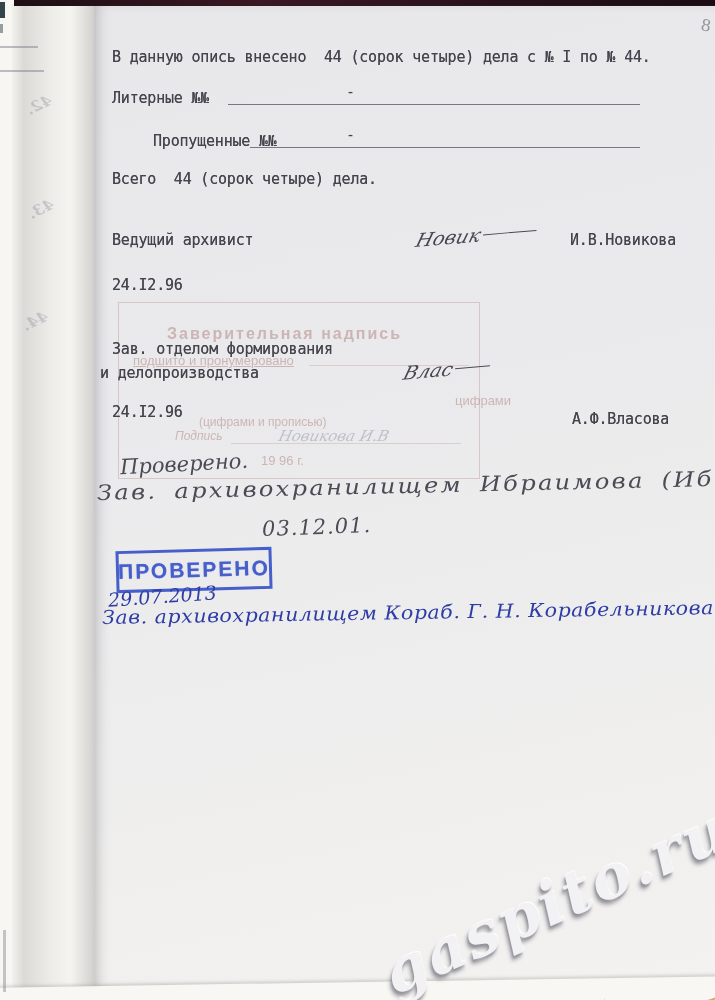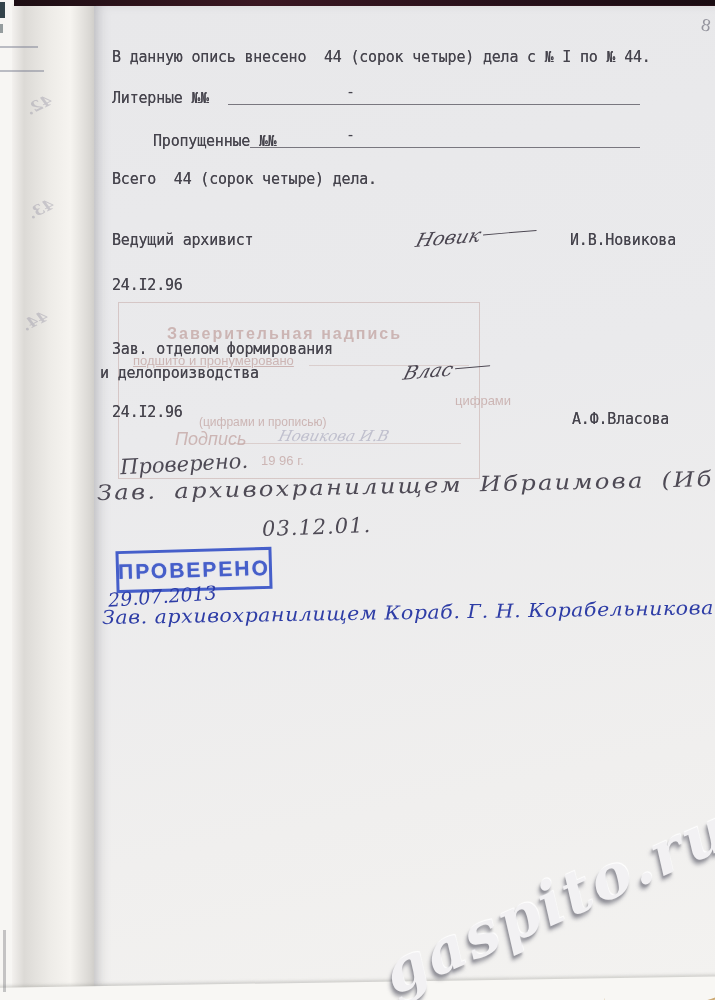--- a/index.html
+++ b/index.html
@@ -102,21 +102,21 @@
   <div class="sig" style="left:418px;top:224px;"><span>Новик</span><span class="sig-tail"></span></div>
   <div class="tw" style="left:570px;top:231px;">И.В.Новикова</div>
   <div class="tw" style="left:112px;top:276px;">24.I2.96</div>
 
   <div class="bleed-box">
     <div class="bleed-text" style="left:48px;top:10px;font-weight:bold;font-size:16px;letter-spacing:2px;margin-top:12px;">Заверительная надпись</div>
     <div class="bleed-text" style="left:14px;top:50px;font-size:13px;text-decoration:underline;">подшито и пронумеровано</div>
     <div class="bleed-rule" style="left:190px;top:62px;width:160px;"></div>
     <div class="bleed-text" style="left:336px;top:90px;font-size:13px;">цифрами</div>
     <div class="bleed-text" style="left:80px;top:112px;font-size:12px;">(цифрами и прописью)</div>
-    <div class="bleed-text" style="left:56px;top:126px;font-size:18px;font-style:italic;">Подпись</div>
+    <div class="bleed-text" style="left:56px;top:126px;font-size:12px;font-style:italic;">Подпись</div>
     <div class="bleed-hand" style="left:160px;top:124px;font-size:15px;">Новикова И.В</div>
     <div class="bleed-rule" style="left:112px;top:140px;width:230px;"></div>
     <div class="bleed-text" style="left:126px;top:150px;font-size:13px;margin-left:16px;">19 96 г.</div>
   </div>
 
   <div class="tw" style="left:112px;top:340px;">Зав. отделом формирования</div>
   <div class="tw" style="left:100px;top:364px;">и делопроизводства</div>
   <div class="sig" style="left:405px;top:358px;"><span>Влас</span><span class="sig-tail" style="width:34px;"></span></div>
   <div class="tw" style="left:572px;top:382px;margin-top:28px;">А.Ф.Власова</div>
   <div class="tw" style="left:112px;top:403px;">24.I2.96</div>

